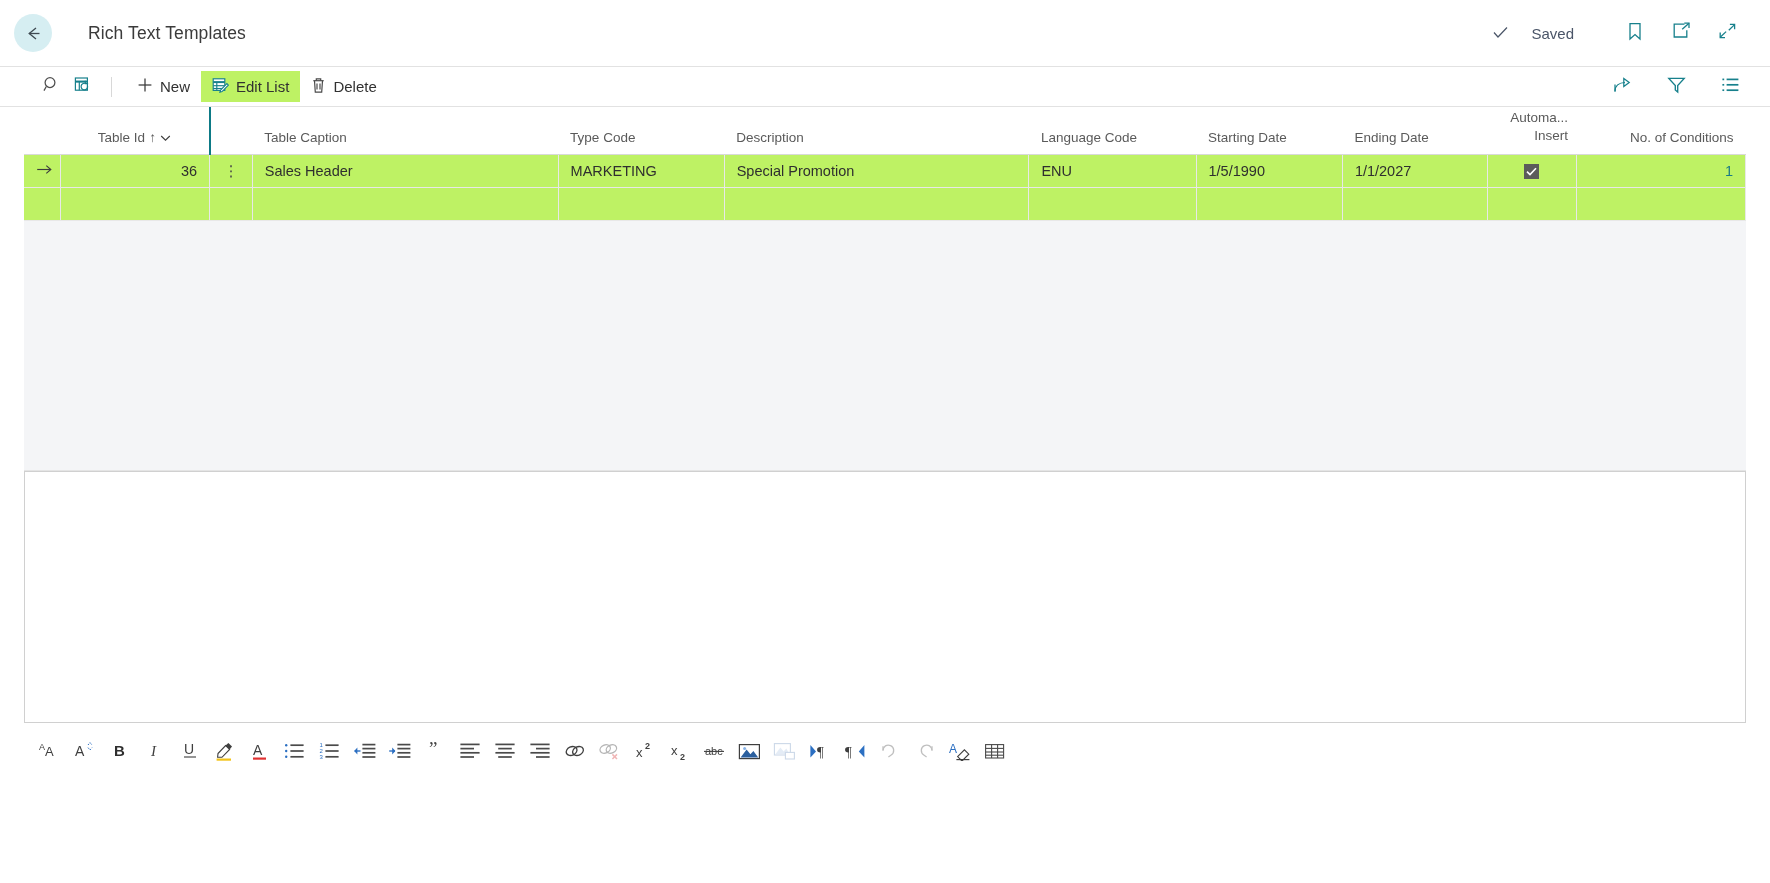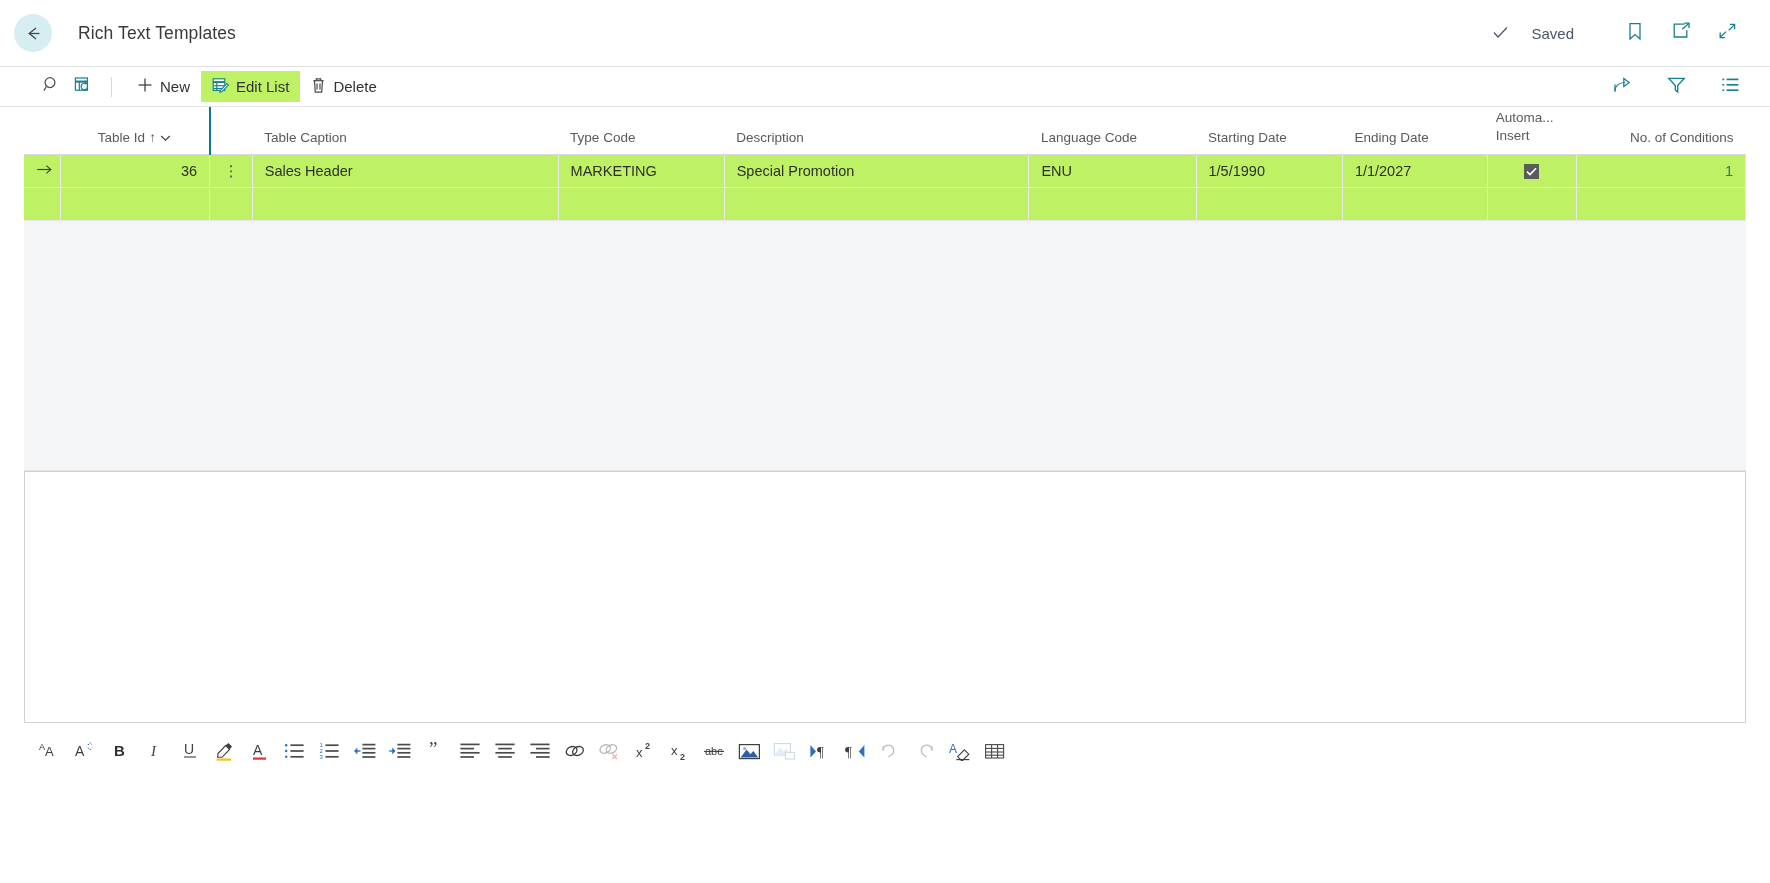--- a/index.html
+++ b/index.html
@@ -26,21 +26,21 @@
     border-radius: 50%;
     background: #d6eef2;
     display: flex; align-items: center; justify-content: center;
     cursor: pointer;
     flex: 0 0 auto;
   }
   .back-btn svg { display: block; }
   .page-title {
     font-size: 17.5px;
     color: #3b3b3b;
-    margin-left: 26px;
+    margin-left: 36px;
     letter-spacing: .1px;
     white-space: nowrap;
   }
   .topbar-right {
     margin-left: auto;
     display: flex;
     align-items: center;
     gap: 0px;
   }
   .saved-chip {
@@ -378,21 +378,21 @@
           </div>
         </th>
         <th></th>
         <th>Table Caption</th>
         <th>Type Code</th>
         <th>Description</th>
         <th>Language Code</th>
         <th>Starting Date</th>
         <th>Ending Date</th>
         <th style="padding-left:8px;padding-right:8px;">
-          <div style="line-height:1.32;">
+          <div style="line-height:1.32;text-align:right;">
             <div>Automa...</div>
             <div>Insert</div>
           </div>
         </th>
         <th class="num">No. of Conditions</th>
       </tr>
     </thead>
     <tbody>
       <tr>
         <td class="rowind">

